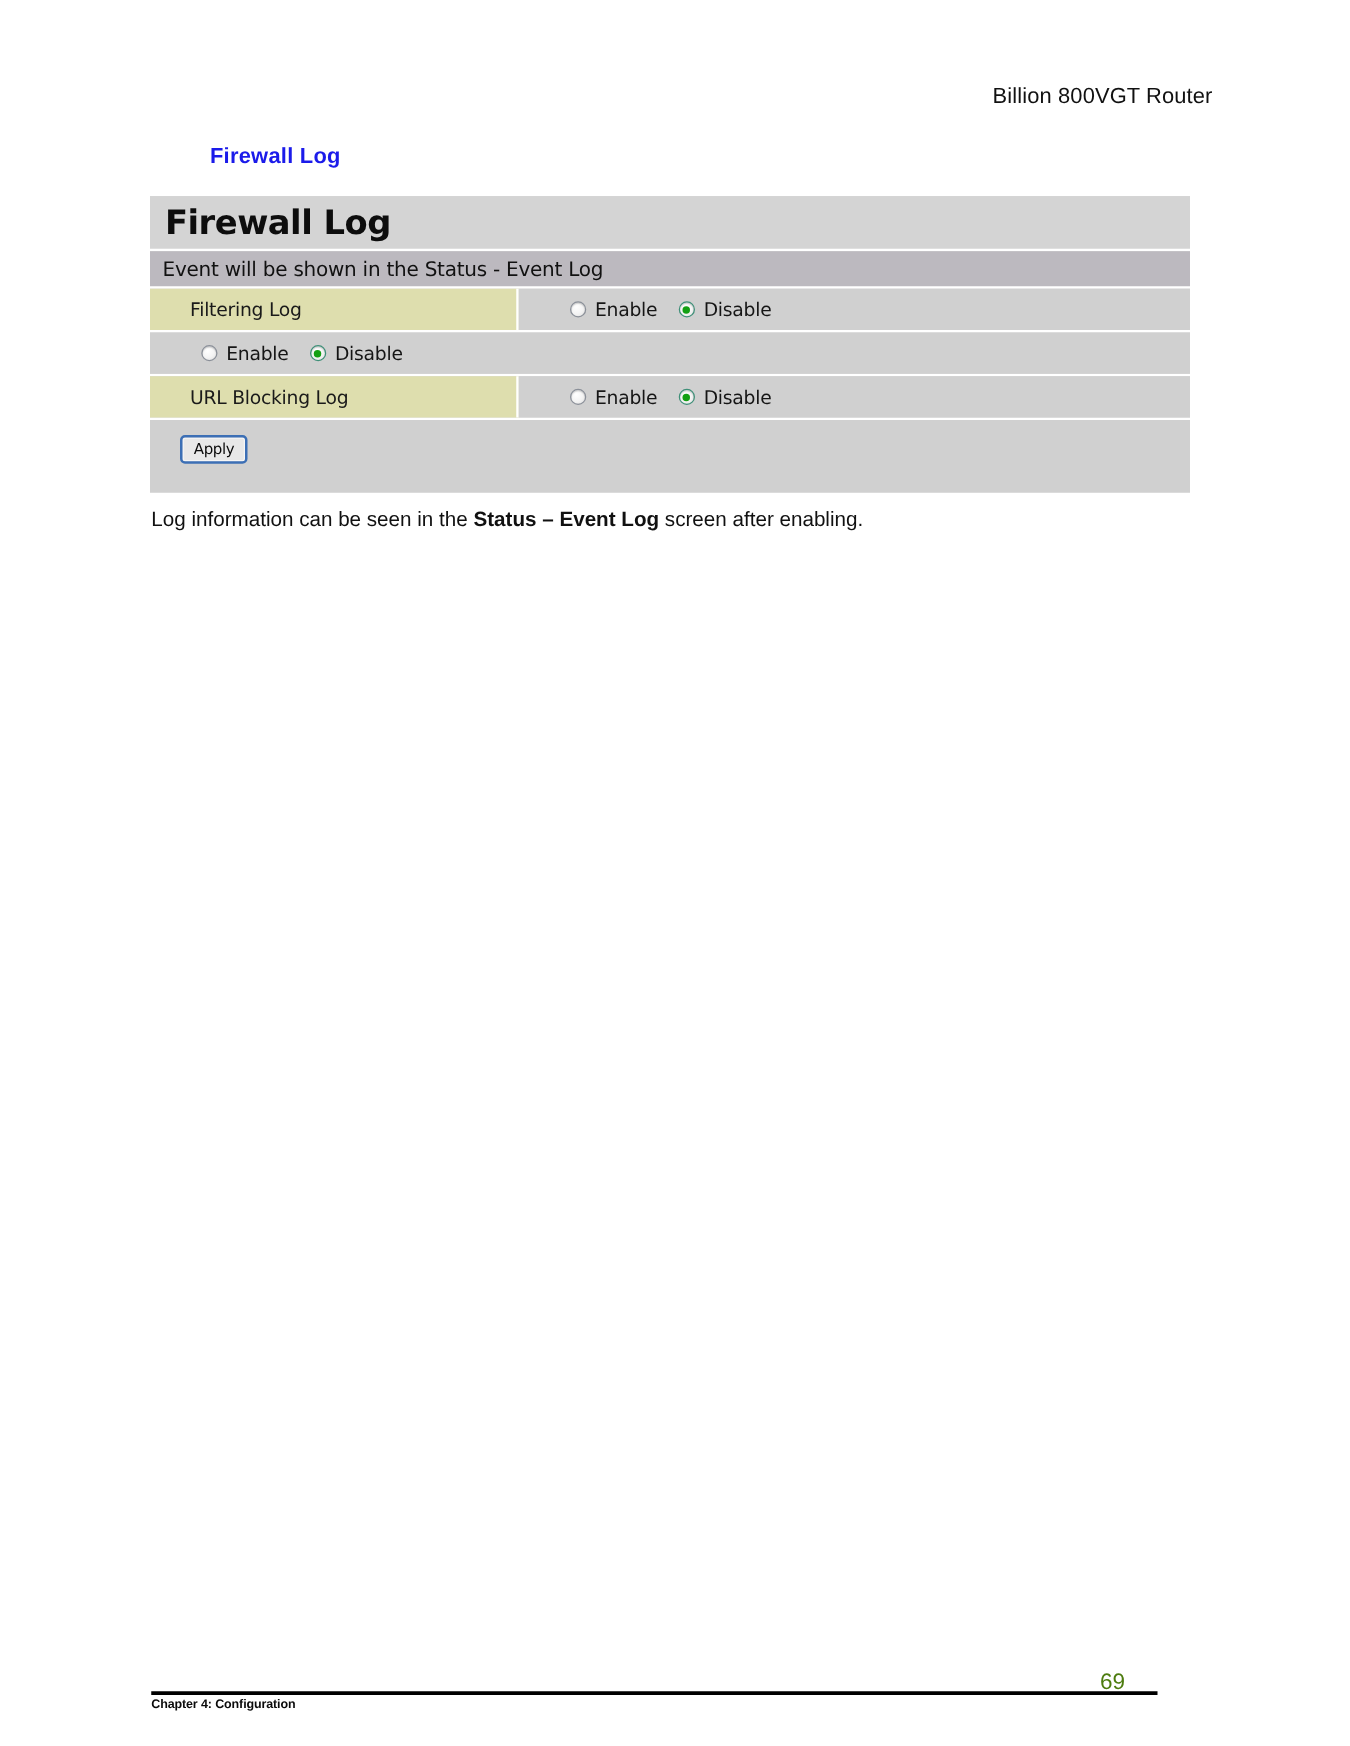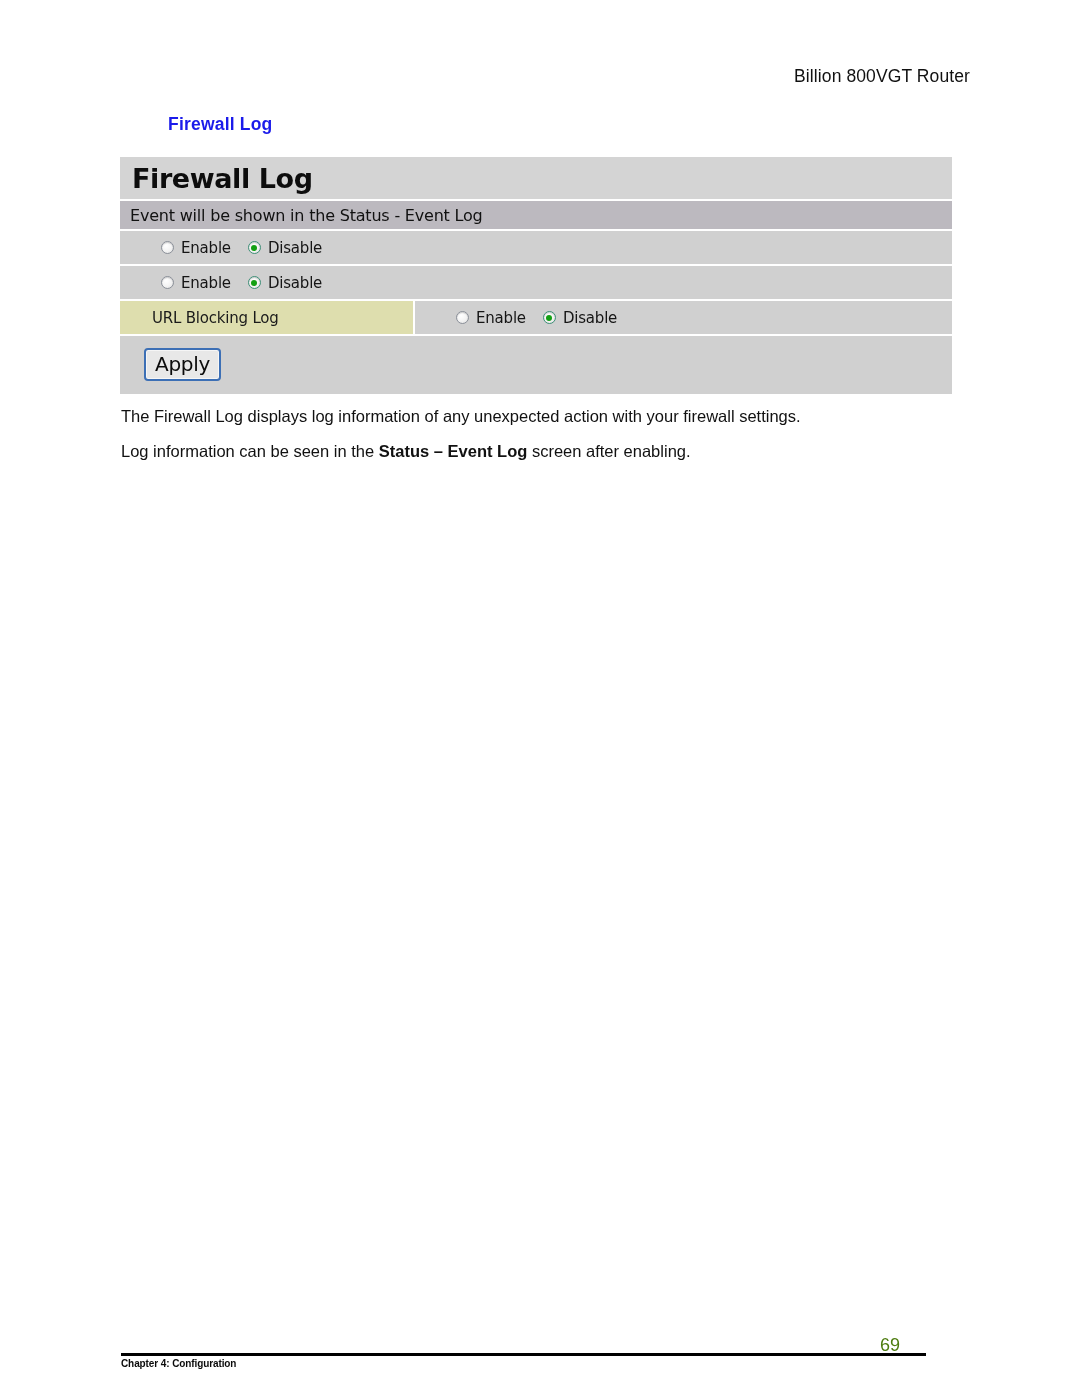--- a/index.html
+++ b/index.html
@@ -155,21 +155,21 @@
   }
   .apply-button {
     position: absolute;
     left: 24px;
     top: 12px;
     padding: 2px 9px 3px 9px;
     background: #e8e8e8;
     border: 2px solid #3c6fb5;
     border-radius: 4px;
     font-family: "DejaVu Sans", sans-serif;
-    font-size: 20px;
+    font-size: 12px;
     color: #0b0b0b;
     cursor: default;
     box-shadow: inset 0 0 0 1px #f6f6f6;
     letter-spacing: -0.3px;
   }
 
   
   .body-copy {
     position: absolute;
     top: 406px;
@@ -228,20 +228,21 @@
 
   <div class="panel-titlebar">
     <span class="panel-title">Firewall Log</span>
   </div>
 
   <div class="panel-subbar">
     <span class="panel-subtitle">Event will be shown in the Status - Event Log</span>
   </div>
 
   <div class="panel-row">
+    <div class="row-label">Filtering Log</div>
     <div class="row-value">
       <div class="radio-group">
         <label class="radio-opt">
           <span class="radio"></span>
           <span class="radio-label">Enable</span>
         </label>
         <label class="radio-opt">
           <span class="radio checked"></span>
           <span class="radio-label">Disable</span>
         </label>
@@ -279,23 +280,20 @@
       </div>
     </div>
   </div>
 
   <div class="panel-footer">
     <button class="apply-button">Apply</button>
   </div>
 </div>
 
 <div class="body-copy">
-  <p>
-    <span>The Firewall Log displays log information of any unexpected action with your firewall settings.</span>
-  </p>
   <p>
     <span>Log information can be seen in the </span><b>Status – Event Log</b><span> screen after enabling.</span>
   </p>
 </div>
 
 <div class="page-footer">
   <div class="footer-rule"></div>
   <div class="footer-chapter">Chapter 4: Configuration</div>
   <div class="footer-pageno">69</div>
 </div>

